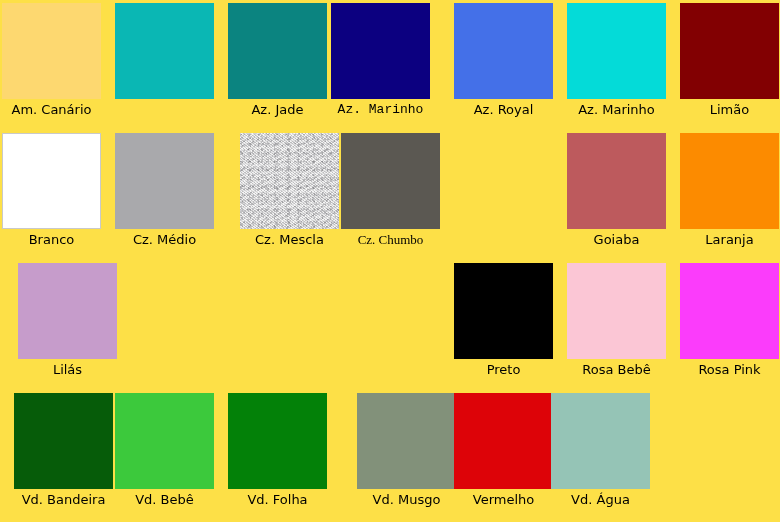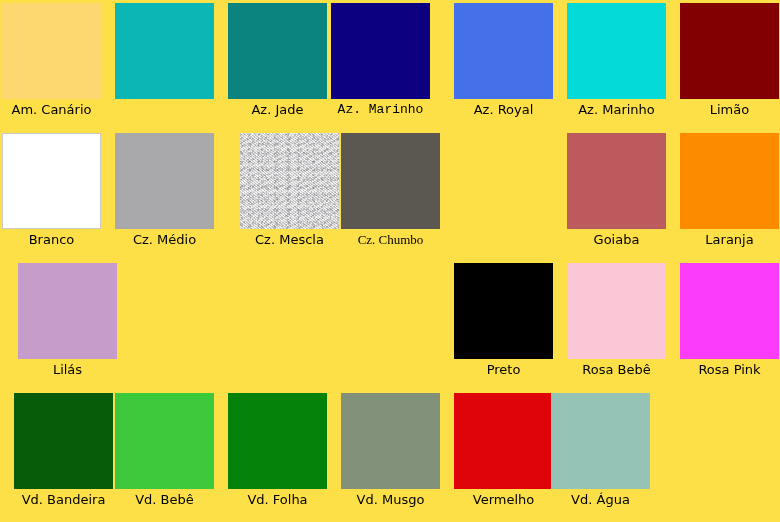--- a/index.html
+++ b/index.html
@@ -173,21 +173,21 @@
         <div class="swatch-label">Vd. Bandeira</div>
       </div>
       <div class="swatch-cell" style="left: 113px;">
         <div class="swatch-chip" title="Vd. Limão" style="background-color: rgb(60, 201, 60); width: 99px; height: 96px;"></div>
         <div class="swatch-label">Vd. Bebê</div>
       </div>
       <div class="swatch-cell" style="left: 226px;">
         <div class="swatch-chip" title="Vd. Folha" style="background-color: rgb(3, 129, 8); width: 99px; height: 96px;"></div>
         <div class="swatch-label">Vd. Folha</div>
       </div>
-      <div class="swatch-cell" style="left: 339px;">
+      <div class="swatch-cell" style="left: 355px;">
         <div class="swatch-chip" title="Vd. Musgo" style="background-color: rgb(130, 145, 122); width: 99px; height: 96px;"></div>
         <div class="swatch-label">Vd. Musgo</div>
       </div>
       <div class="swatch-cell" style="left: 452px;">
         <div class="swatch-chip" title="Vermelho" style="background-color: rgb(221, 3, 8); width: 99px; height: 96px;"></div>
         <div class="swatch-label">Vermelho</div>
       </div>
       <div class="swatch-cell" style="left: 549px;">
         <div class="swatch-chip" title="Vd. Água" style="background-color: rgb(149, 196, 182); width: 99px; height: 96px;"></div>
         <div class="swatch-label">Vd. Água</div>

